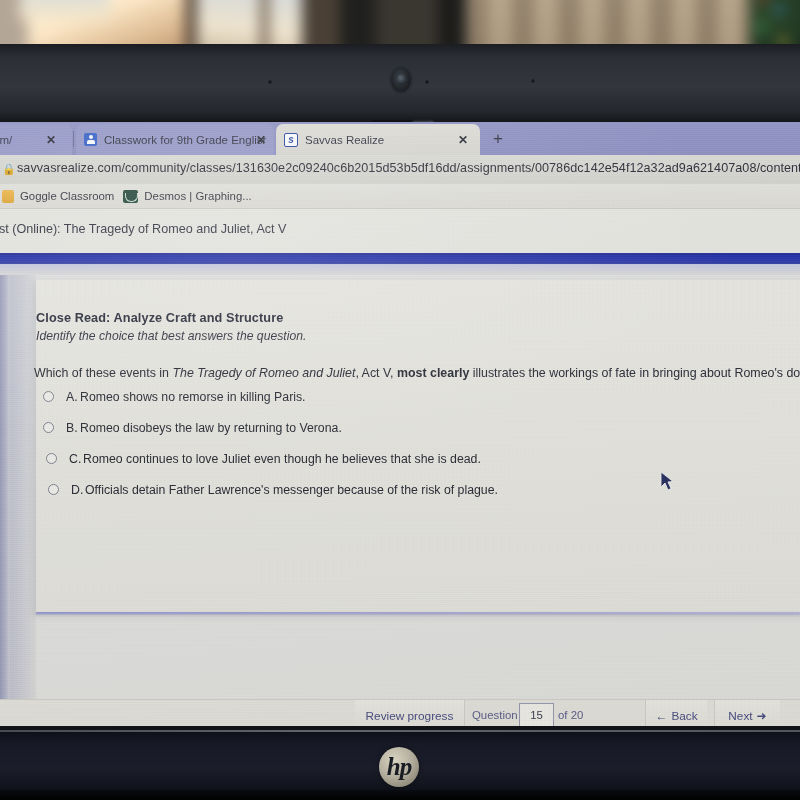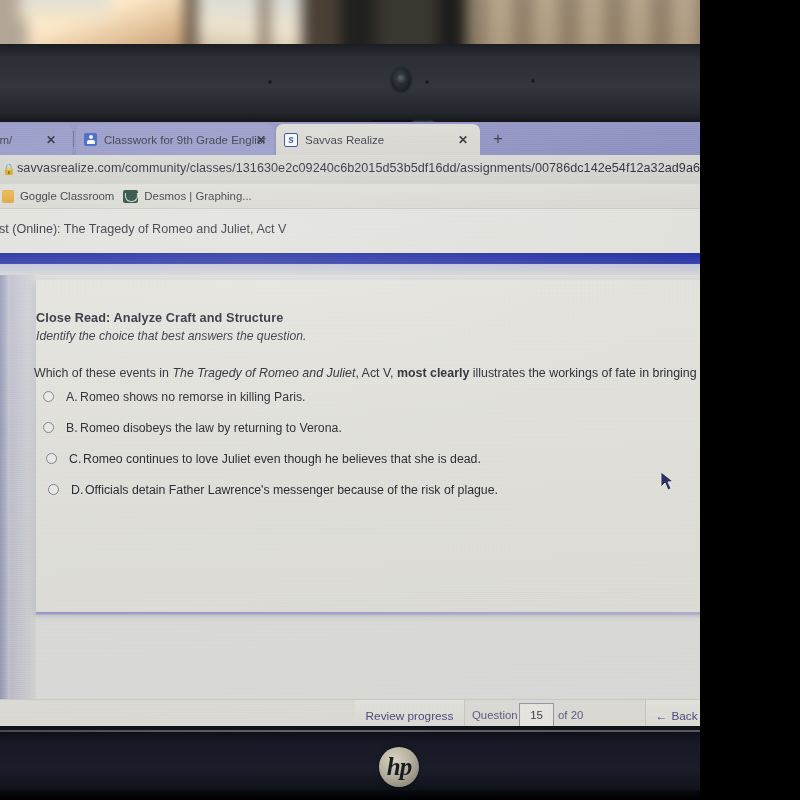--- a/index.html
+++ b/index.html
@@ -2,21 +2,21 @@
 <html><head>
 <meta charset="utf-8">
 <style>
   * { box-sizing: border-box; margin: 0; padding: 0; }
   html, body {
     width: 800px; height: 800px;
     overflow: hidden;
     background: #000;
     font-family: "Liberation Sans", sans-serif;
   }
-  #stage { position: relative; width: 700px; height: 800px; overflow: hidden; }
+  #stage { position: relative; width: 800px; height: 800px; overflow: hidden; }
 
   
   .room {
     position: absolute; left: 0; top: 0; width: 800px; height: 46px;
     overflow: hidden;
     background: #6a5a4e;
   }
   .room-blur {
     position: absolute; left: -20px; top: -20px; width: 840px; height: 90px;
     filter: blur(7px);

